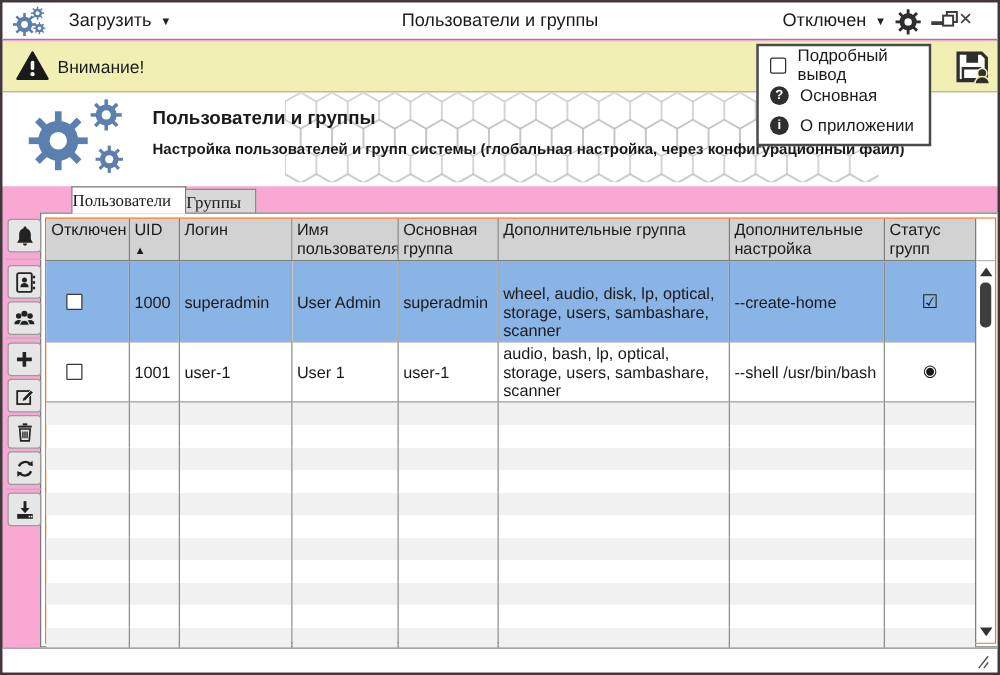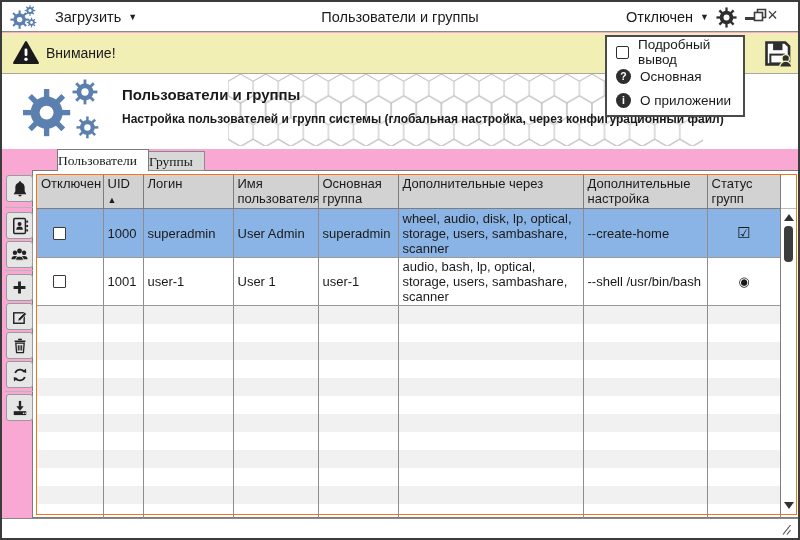--- a/index.html
+++ b/index.html
@@ -261,33 +261,33 @@
           <col style="width:124px">
           <col style="width:73px">
       </colgroup>
       <tbody>
           <tr>
         <th class="nowrap">Отключен</th>
         <th class="nowrap"><span>UID</span> <span class="sort-arrow">▲</span></th>
         <th>Логин</th>
         <th>Имя пользователя</th>
         <th>Основная группа</th>
-        <th>Дополнительные через</th>
+        <th>Дополнительные группа</th>
         <th>Дополнительные настройка</th>
         <th>Статус групп</th>
       </tr>
       <tr class="r0">
         <td>
               <div class="cell-check"></div>
             </td>
         <td>1000</td>
         <td>superadmin</td>
         <td>User Admin</td>
         <td>superadmin</td>
-        <td style="vertical-align:top;padding-top:2px">wheel, audio, disk, lp, optical, storage, users, sambashare, scanner</td>
+        <td style="vertical-align:top;padding-top:18px">wheel, audio, disk, lp, optical, storage, users, sambashare, scanner</td>
         <td class="nowrap">--create-home</td>
         <td>
               <span class="pw-glyph">☑</span>
             </td>
       </tr>
       <tr class="r1">
         <td>
               <div class="cell-check"></div>
             </td>
         <td>1001</td>

